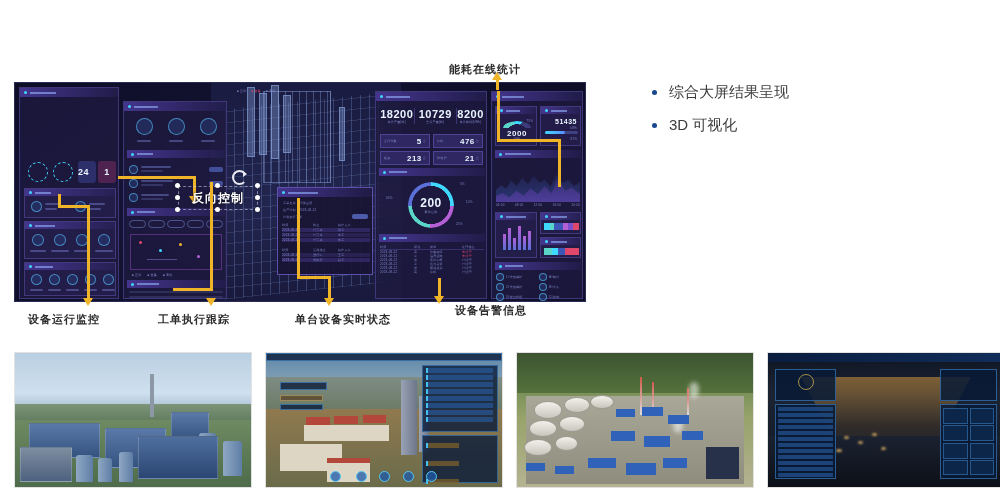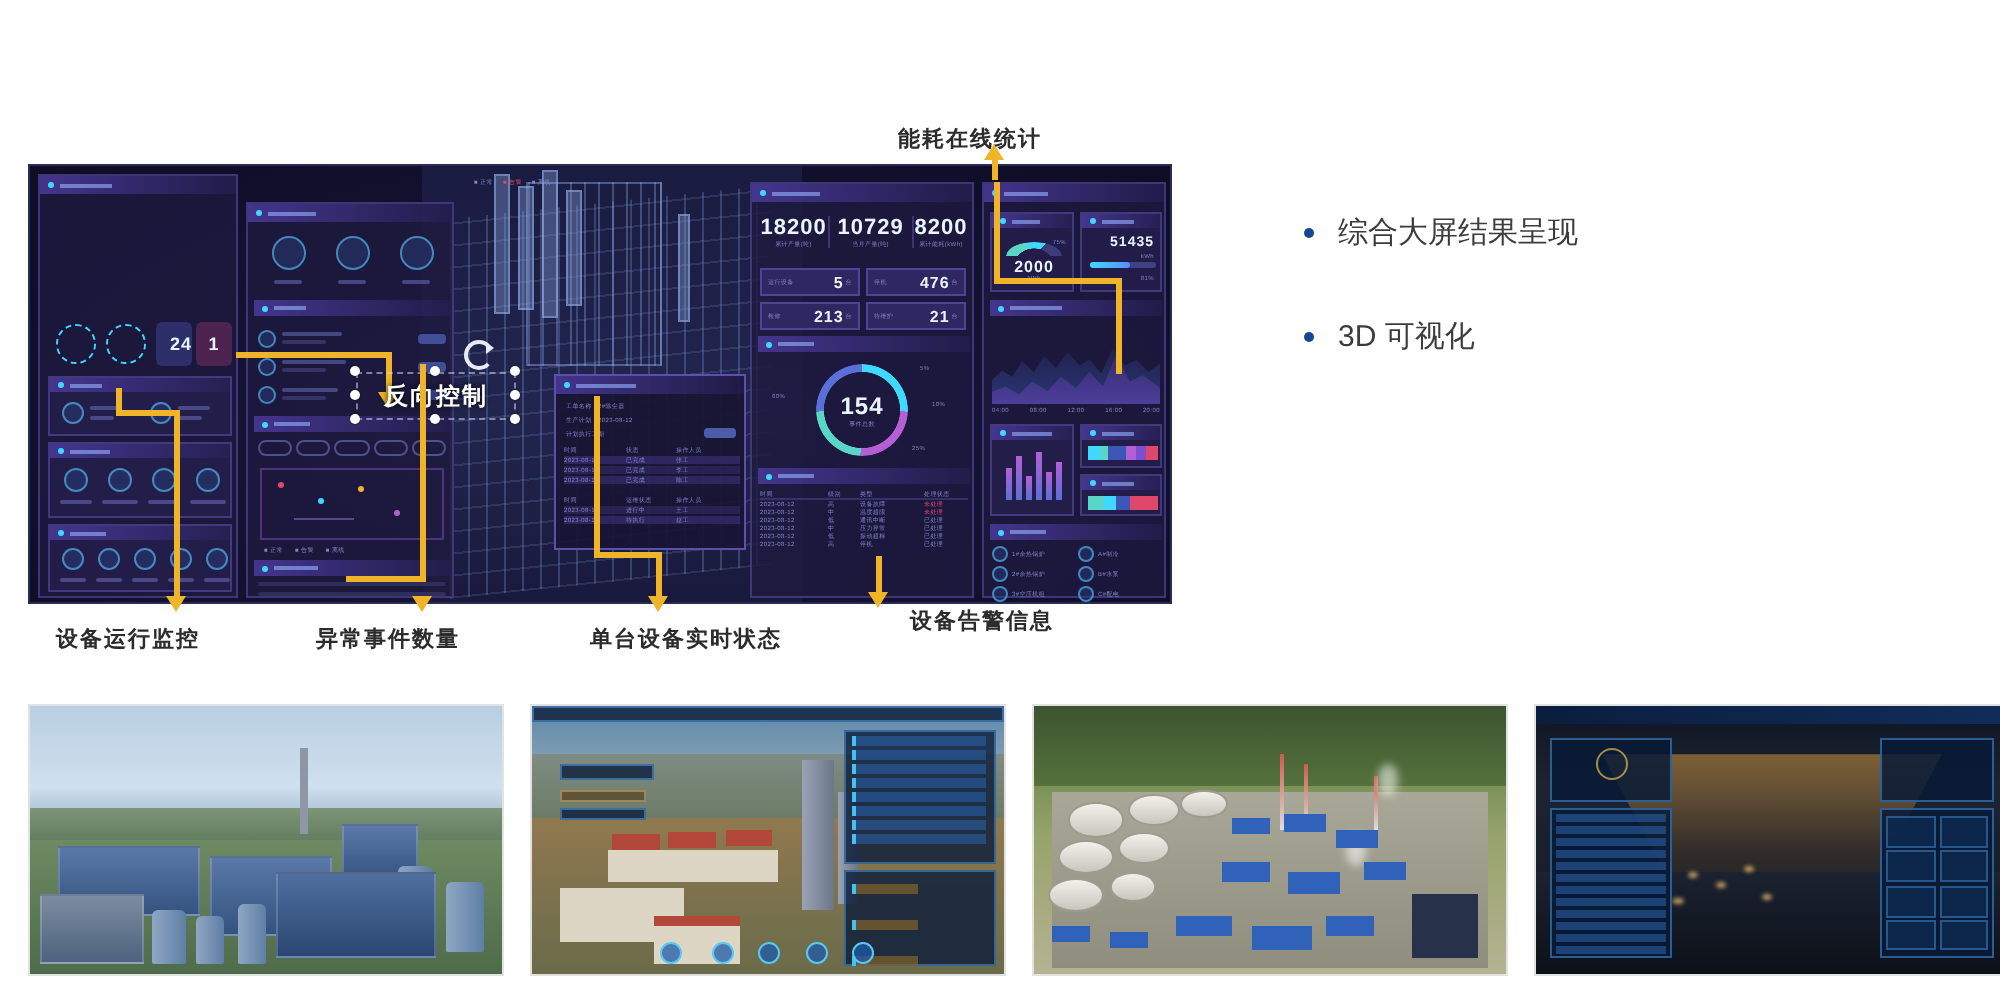--- a/index.html
+++ b/index.html
@@ -17,21 +17,21 @@
     font-size:20px; font-weight:bold; color:#10479b; letter-spacing:1px;
   }
   .title-right {
     position:absolute; left:652px; top:13px;
     font-size:20px; font-weight:bold; color:#10479b;
     font-style: italic; letter-spacing:1px;
   }
 
   
   .bullets { position:absolute; left:652px; top:78px; width:330px; }
-  .bullet-row { display:flex; align-items:center; height:28px; margin-bottom:5px;margin-top:24px; }
+  .bullet-row { display:flex; align-items:center; height:28px; margin-bottom:5px; }
   .bullet-dot {
     width:5px; height:5px; border-radius:50%; background:#18468f;
     margin-right:12px; flex:0 0 auto;
   }
   .bullet-text { font-size:15px; color:#3c3c3c; }
 
   
   .dash {
     position:absolute; left:14px; top:82px; width:572px; height:220px;
     background:
@@ -250,21 +250,21 @@
 
       <div class="panel" style="left:4px;top:4px;width:100px;height:212px;">
         <div class="panel-hd">
           <span class="hd-dot"></span>
           <span class="hd-bar" style="width:26px;"></span>
         </div>
 
 
         <div style="position:absolute;left:8px;top:74px;width:20px;height:20px;" class="circ"></div>
         <div style="position:absolute;left:33px;top:74px;width:20px;height:20px;" class="circ"></div>
-        <div style="position:absolute;left:58px;top:73px;width:18px;height:22px;border-radius:3px;background:rgba(60,70,150,.5);display:flex;align-items:center;justify-content:flex-end;">
+        <div style="position:absolute;left:58px;top:73px;width:18px;height:22px;border-radius:3px;background:rgba(60,70,150,.5);display:flex;align-items:center;justify-content:flex-start;">
           <span class="bignum" style="font-size:9px;">24</span>
         </div>
         <div style="position:absolute;left:78px;top:73px;width:18px;height:22px;border-radius:3px;background:rgba(120,45,95,.55);display:flex;align-items:center;justify-content:center;">
           <span class="bignum" style="font-size:9px;">1</span>
         </div>
 
         <div class="panel" style="left:4px;top:100px;width:92px;height:30px;background:rgba(38,32,78,.7);">
           <div class="panel-hd" style="height:7px;">
               <span class="hd-dot"></span>
               <span class="hd-bar" style="width:16px;"></span>
@@ -480,21 +480,21 @@
             <span class="tiny" style="margin-left:1px;">台</span>
           </div>
         </div>
 
         <div class="panel-hd" style="position:absolute;left:3px;top:76px;width:106px;height:8px;">
             <span class="hd-dot"></span>
             <span class="hd-bar" style="width:18px;"></span>
           </div>
         <div class="donut" style="left:32px;top:90px;width:46px;height:46px;"></div>
         <div style="position:absolute;left:32px;top:104px;width:46px;text-align:center;">
-          <div class="bignum" style="font-size:12px;">154</div>
+          <div class="bignum" style="font-size:12px;">200</div>
           <div class="tiny">事件总数</div>
         </div>
         <span class="tiny" style="position:absolute;left:84px;top:90px;">5%</span>
         <span class="tiny" style="position:absolute;left:90px;top:108px;">10%</span>
         <span class="tiny" style="position:absolute;left:80px;top:130px;">25%</span>
         <span class="tiny" style="position:absolute;left:10px;top:104px;">60%</span>
 
         <div class="panel-hd" style="position:absolute;left:3px;top:142px;width:106px;height:8px;">
             <span class="hd-dot"></span>
             <span class="hd-bar" style="width:18px;"></span>
@@ -703,21 +703,21 @@
 
   <div class="arrow-line" style="position:absolute;left:58px;top:194px;width:3px;height:14px;"></div>
   <div class="arrow-line" style="position:absolute;left:58px;top:205px;width:32px;height:3px;"></div>
   <div class="arrow-line" style="position:absolute;left:87px;top:205px;width:3px;height:95px;"></div>
   <div class="arrow-head arrow-down" style="left:83px;top:298px;"></div>
   <div class="anno-label" style="left:28px;top:312px;">设备运行监控</div>
 
   <div class="arrow-line" style="position:absolute;left:173px;top:288px;width:40px;height:3px;"></div>
   <div class="arrow-line" style="position:absolute;left:210px;top:182px;width:3px;height:109px;"></div>
   <div class="arrow-head arrow-down" style="left:206px;top:298px;"></div>
-  <div class="anno-label" style="left:158px;top:312px;">异常事件数量</div>
+  <div class="anno-label" style="left:158px;top:312px;">工单执行跟踪</div>
 
   <div class="arrow-line" style="position:absolute;left:297px;top:198px;width:3px;height:81px;"></div>
   <div class="arrow-line" style="position:absolute;left:297px;top:276px;width:34px;height:3px;"></div>
   <div class="arrow-line" style="position:absolute;left:328px;top:276px;width:3px;height:24px;"></div>
   <div class="arrow-head arrow-down" style="left:324px;top:298px;"></div>
   <div class="anno-label" style="left:295px;top:312px;">单台设备实时状态</div>
 
   <div class="arrow-line" style="position:absolute;left:438px;top:278px;width:3px;height:22px;"></div>
   <div class="arrow-head arrow-down" style="left:434px;top:296px;"></div>
   <div class="anno-label" style="left:455px;top:303px;">设备告警信息</div>

